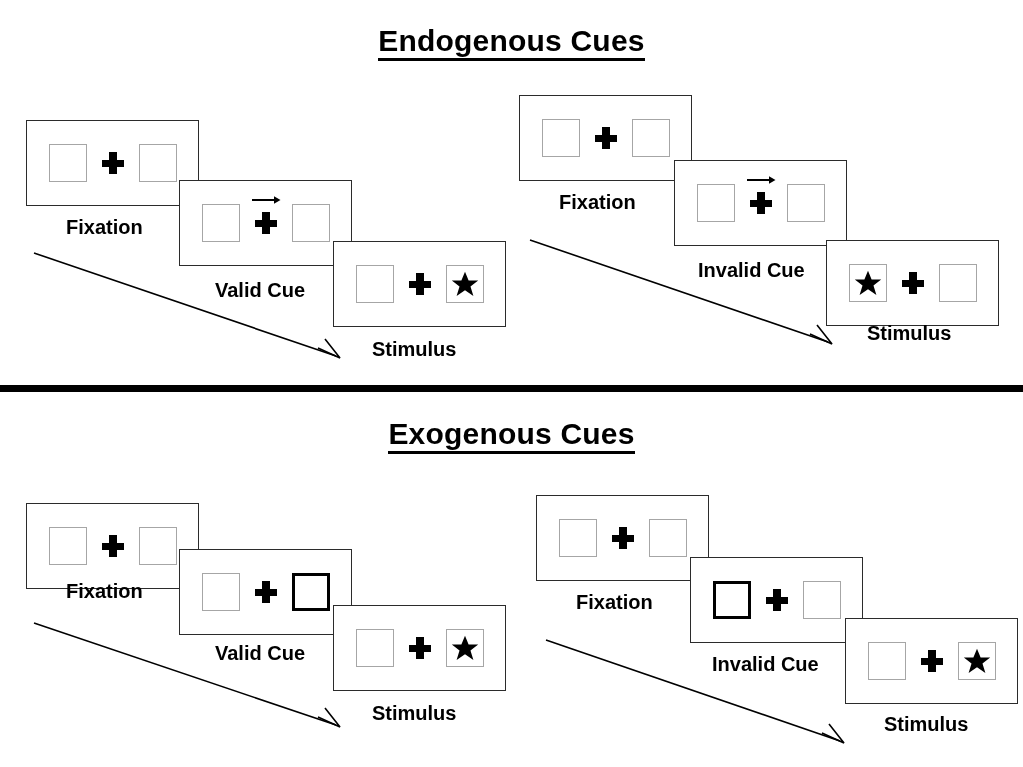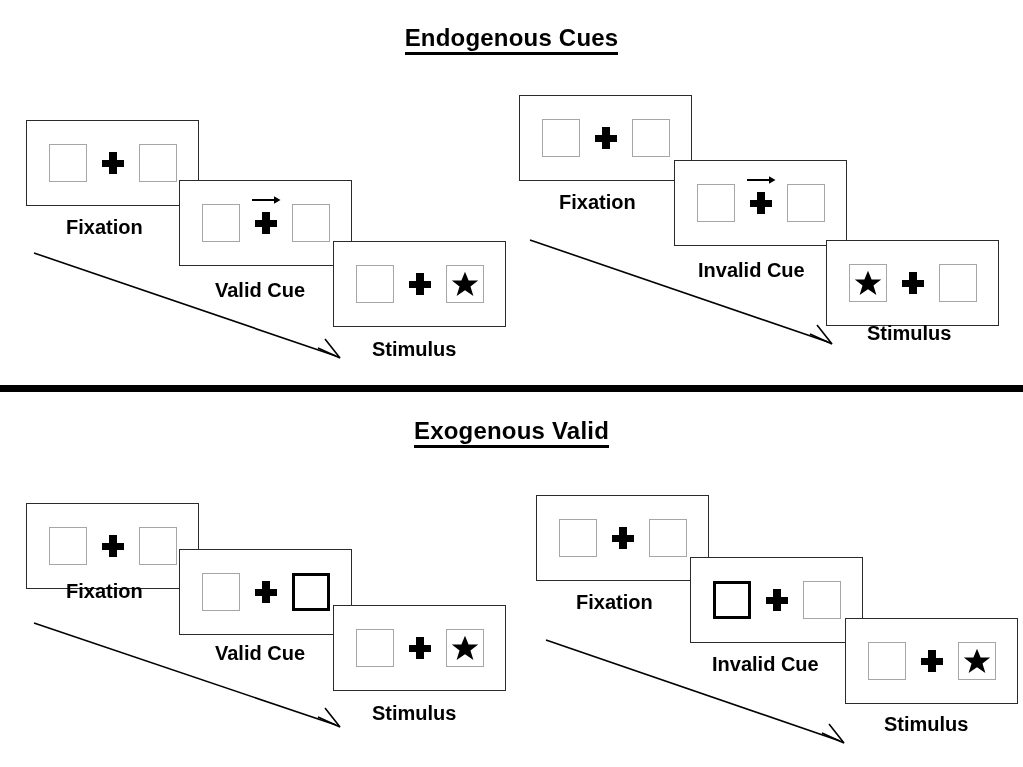--- a/index.html
+++ b/index.html
@@ -16,21 +16,21 @@
     color: #000000;
   }
   .figure-root { position: absolute; inset: 0; }
 
   
   .section-title {
     position: absolute;
     width: 100%;
     text-align: center;
     font-weight: bold;
-    font-size: 24px;
+    font-size: 30px;
     letter-spacing: 0.2px;
     color: #000;
   }
   .section-title span {
     border-bottom: 3px solid #000;
     padding-bottom: 1px;
     display: inline-block;
     line-height: 1.08;
   }
   #title-endogenous { top: 24px; }
@@ -203,21 +203,21 @@
       </div>
       <div class="fix-plus"></div>
       <div class="box"></div>
     </div>
   </div>
   <div class="caption" style="left:867px; top:322px;">Stimulus</div>
 
   <div class="section-divider"></div>
 
   <div class="section-title" id="title-exogenous">
-    <span>Exogenous Valid</span>
+    <span>Exogenous Cues</span>
   </div>
 
   <div class="panel" style="left:26px; top:503px; width:173px; height:86px;">
     <div class="panel-inner">
       <div class="box"></div>
       <div class="fix-plus"></div>
       <div class="box"></div>
     </div>
   </div>
   <div class="caption" style="left:66px; top:580px;">Fixation</div>

